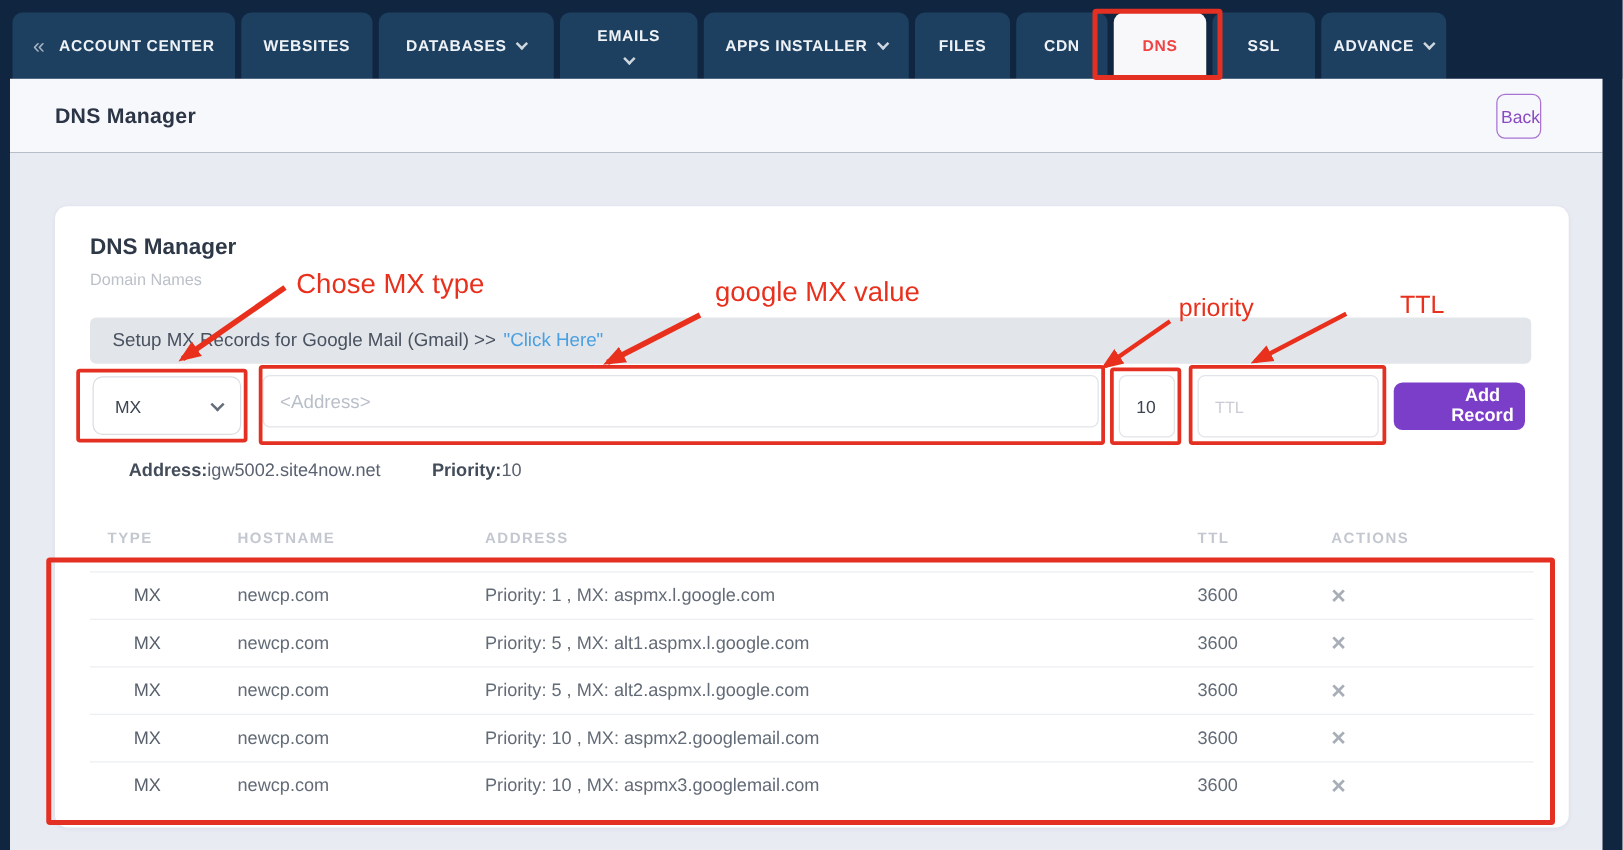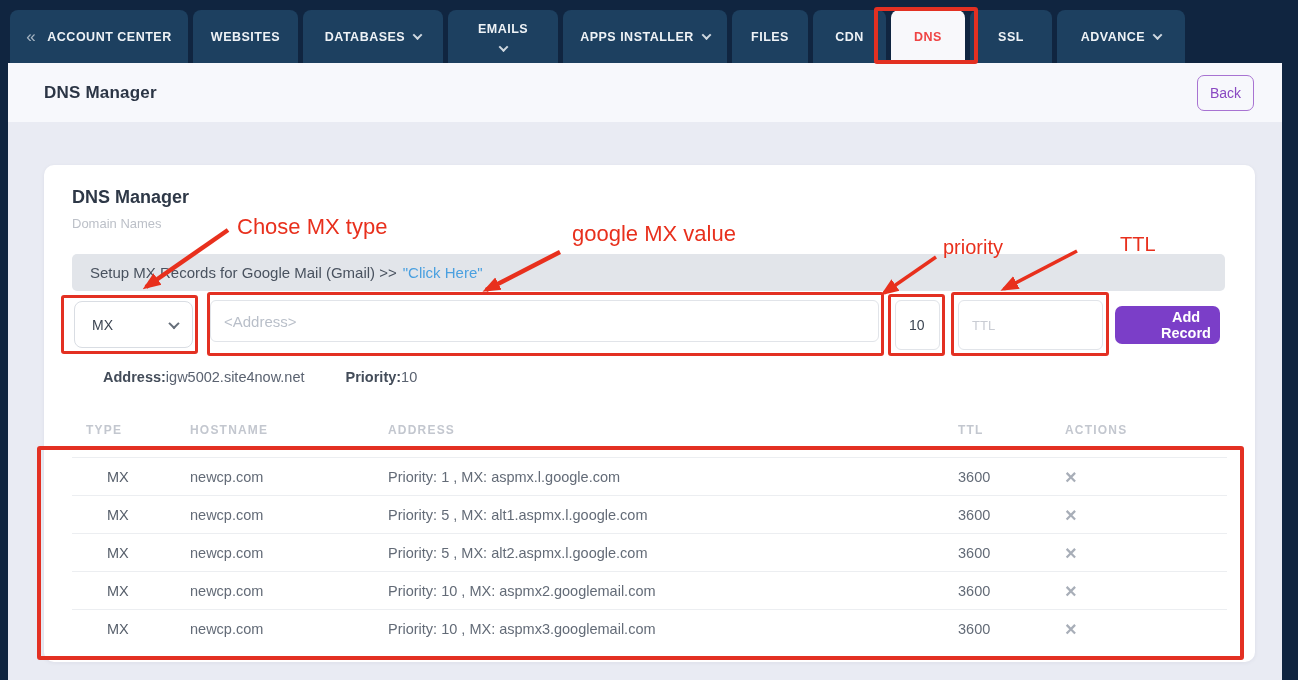--- a/index.html
+++ b/index.html
@@ -16,34 +16,34 @@
   .tabs { position:absolute; left:10px; top:10px; display:flex; gap:5px; height:53px; }
   .tab {
     background:#1d4060; color:#eef2f6; font-size:12.5px; font-weight:bold;
     letter-spacing:.5px; border-radius:8px 8px 0 0;
     display:flex; align-items:center; justify-content:center; gap:9px;
     cursor:pointer; white-space:nowrap;
   }
   .tab.active { background:#f8f8fb; color:#ef4444; }
   .w-account{width:178px;} .w-websites{width:105px;} .w-databases{width:140px;}
   .w-emails{width:110px;flex-direction:column;} .w-apps{width:164px;} .w-files{width:76px;}
-  .w-cdn{width:73px;} .w-dns{width:74px;} .w-ssl{width:82px;} .w-advance{width:128px;}
+  .w-cdn{width:73px;} .w-dns{width:74px;} .w-ssl{width:82px;} .w-advance{width:100px;}
   .caret {
     width:7px; height:7px; border-right:2px solid currentColor; border-bottom:2px solid currentColor;
     transform:rotate(45deg) translate(-1px,-1px); display:inline-block; opacity:.85;
   }
   .dbl-chevron { font-size:17px; font-weight:normal; opacity:.65; margin-right:2px; }
 
   
   .header-bar { position:absolute; left:8px; top:63px; width:1274px; height:59px; background:#f7f8fc; }
   .page-title { position:absolute; left:36px; top:20px; font-size:17px; font-weight:bold; color:#2b3545; letter-spacing:.2px; }
   .back-btn {
-    position:absolute; left:1189px; top:12px; width:57px; height:36px;
+    position:absolute; left:1189px; top:12px; width:36px; height:36px;
     border:1px solid #a873d2; border-radius:7px; background:transparent;
-    color:#8a49c2; font-size:14px; font-family:"Liberation Sans",sans-serif; cursor:pointer;
+    color:#8a49c2; font-size:14px; font-family:"Liberation Sans",sans-serif; cursor:pointer;text-align:right;
   }
 
   
   .page-bg { position:absolute; left:8px; top:122px; width:1274px; height:558px; background:#e9ebf3; }
 
   
   .card {
     position:absolute; left:44px; top:165px; width:1211px; height:497px;
     background:#ffffff; border-radius:10px; box-shadow:0 1px 4px rgba(30,40,70,.06);
   }

